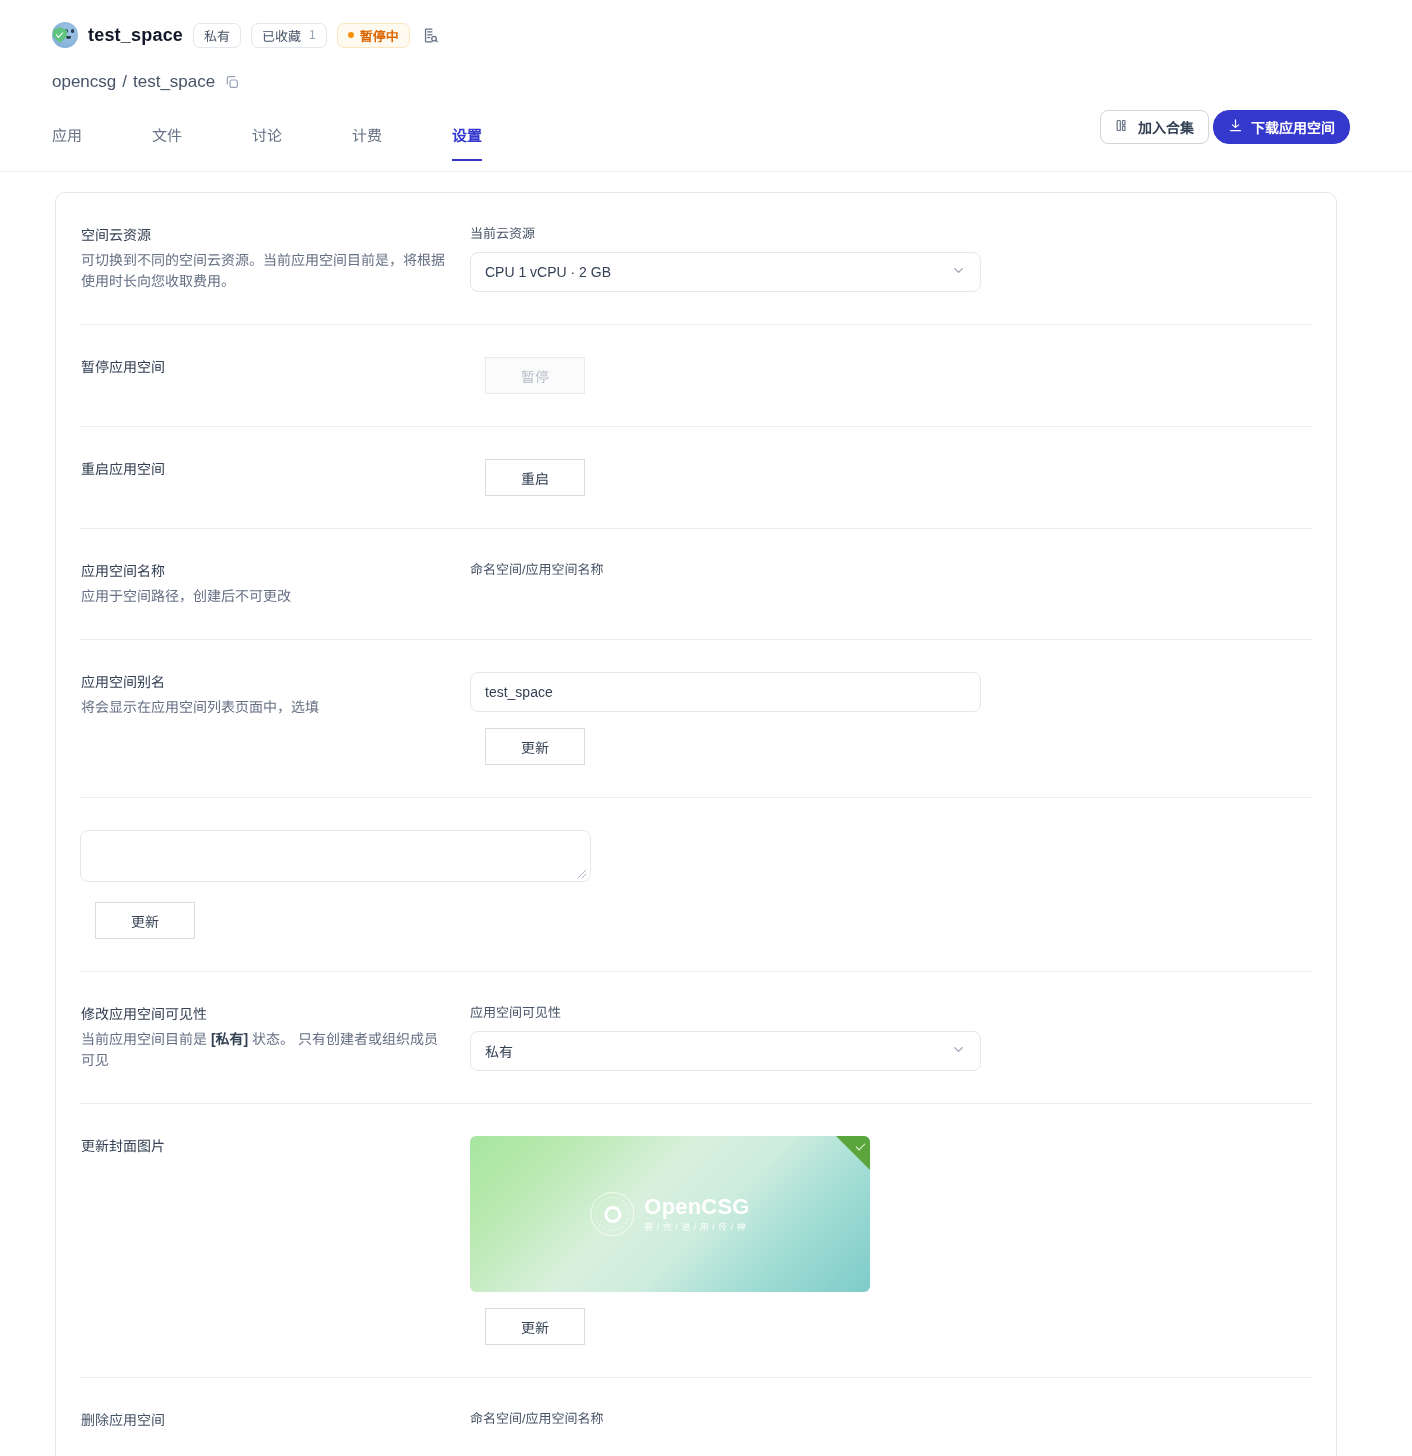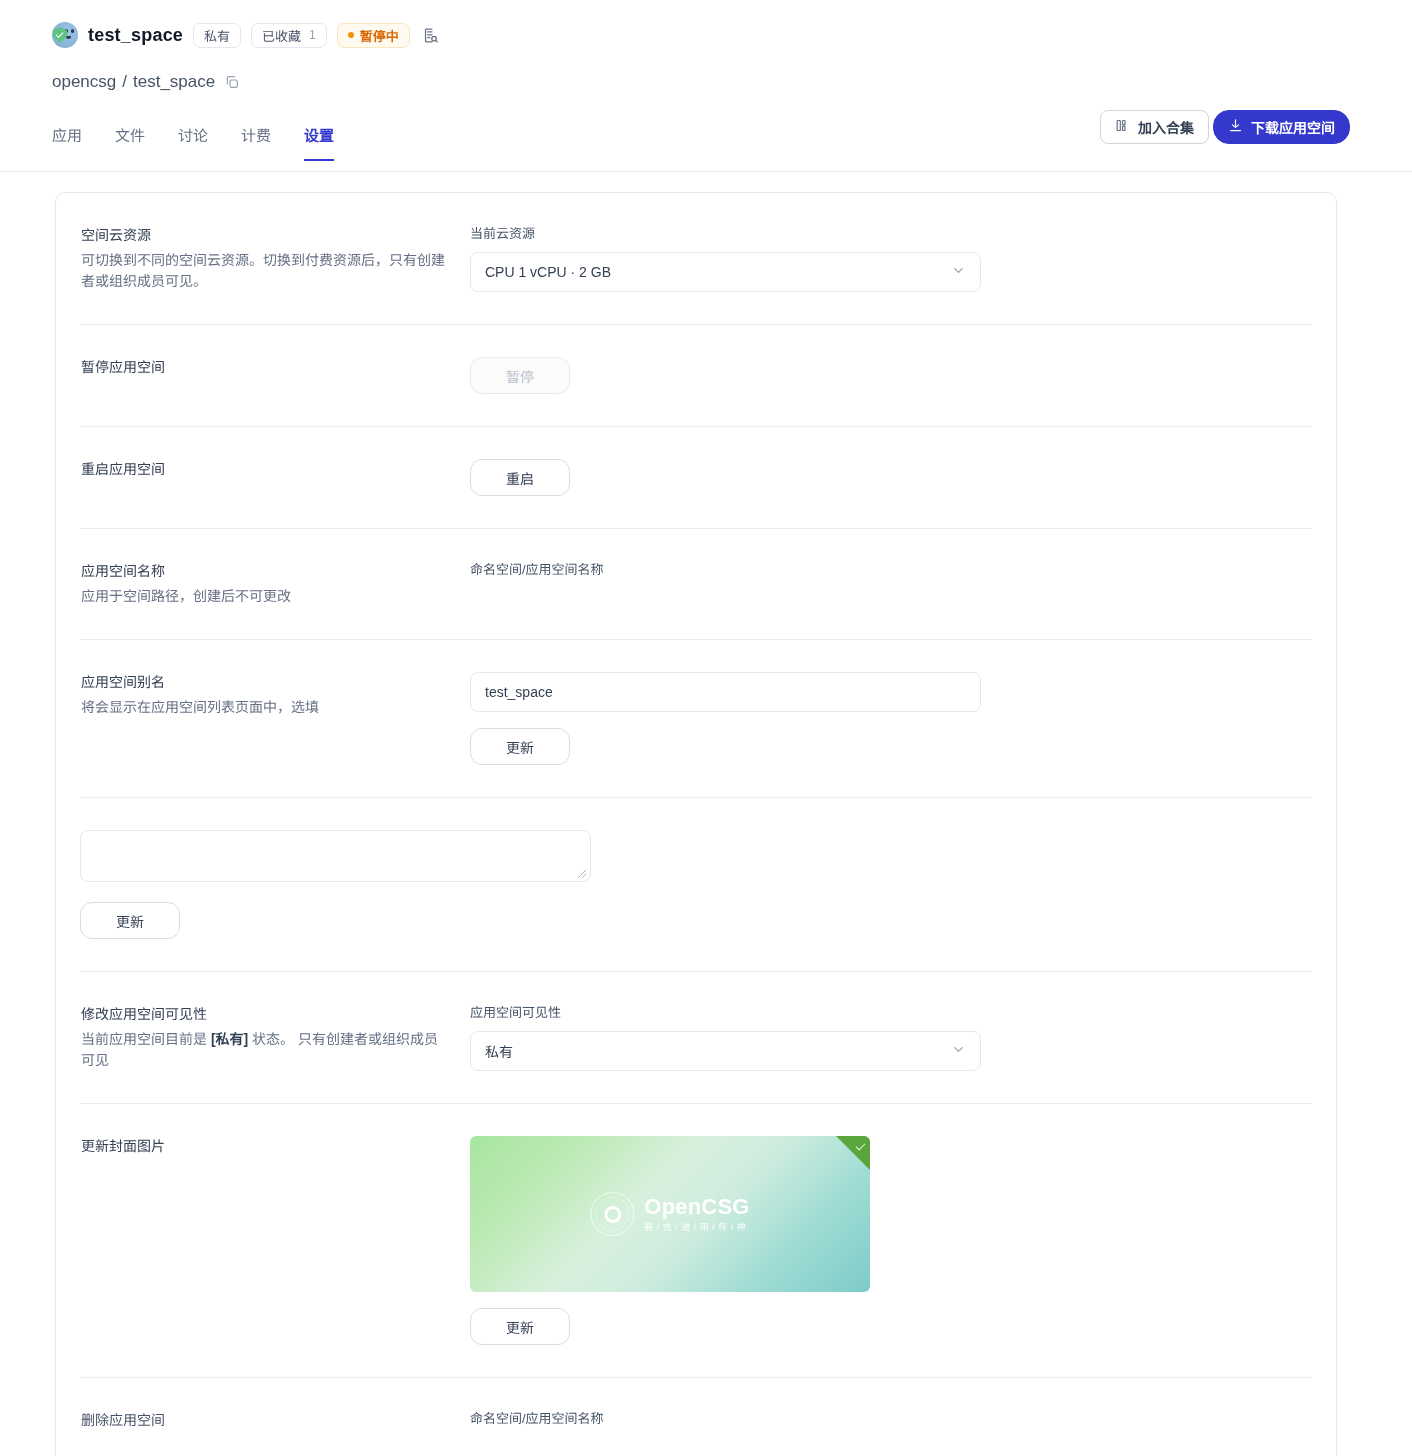--- a/index.html
+++ b/index.html
@@ -113,21 +113,21 @@
   
   .tabbar {
     position: relative;
     margin-top: 34px;
     height: 46px;
     border-bottom: 1px solid #eaecf0;
     padding-left: 52px;
     display: flex;
     align-items: flex-start;
   }
-  .tabs { display: flex; gap: 33px; text-align: center; }
+  .tabs { display: flex; gap: 70px; text-align: center; }
   .tab {
     font-size: 15px;
     color: #667085;
     padding-bottom: 13px;
     cursor: pointer;
     border-bottom: 2px solid transparent;
     line-height: 20px;
   }
   .tab.active {
     color: #3538cd;
@@ -242,23 +242,23 @@
   }
   .ta-wrap { position: relative; width: 511px; }
   .ta-grip {
     position: absolute; right: 4px; bottom: 3px;
     pointer-events: none; color: #98a2b3;
   }
   .btn-sm {
     margin-top: 16px;
     display: inline-flex; align-items: center; justify-content: center;
     height: 37px; min-width: 100px; padding: 0 20px;
-    border: 1px solid #d8dce3; border-radius: 12px;
+    border: 1px solid #d8dce3; border-radius: 0;
     background: #fff; color: #344054;
-    font-size: 14px; cursor: pointer;
+    font-size: 14px; cursor: pointer; margin-left: 15px;
   }
   .btn-sm.standalone { margin-top: 0; }
   .btn-sm.disabled {
     background: #fbfbfc;
     color: #b9bfca;
     border-color: #e8eaee;
     cursor: not-allowed;
   }
 
   
@@ -396,21 +396,21 @@
         <span>下载应用空间</span>
       </button>
     </div>
   </div>
 
   <div class="card">
 
     <div class="row">
       <div class="left">
         <div class="lbl">空间云资源</div>
-        <div class="desc">可切换到不同的空间云资源。切换到付费资源后，只有创建者或组织成员可见。</div>
+        <div class="desc">可切换到不同的空间云资源。当前应用空间目前是，将根据使用时长向您收取费用。</div>
       </div>
       <div class="right">
         <div class="field-label">当前云资源</div>
         <div class="select">
           <span>CPU 1 vCPU · 2 GB</span>
           <span class="chev">
             <svg width="15" height="15" viewBox="0 0 24 24" fill="none" stroke="#98a2b3" stroke-width="2" stroke-linecap="round" stroke-linejoin="round">
                 <path d="M6 9l6 6 6-6"></path>
               </svg>
           </span>

